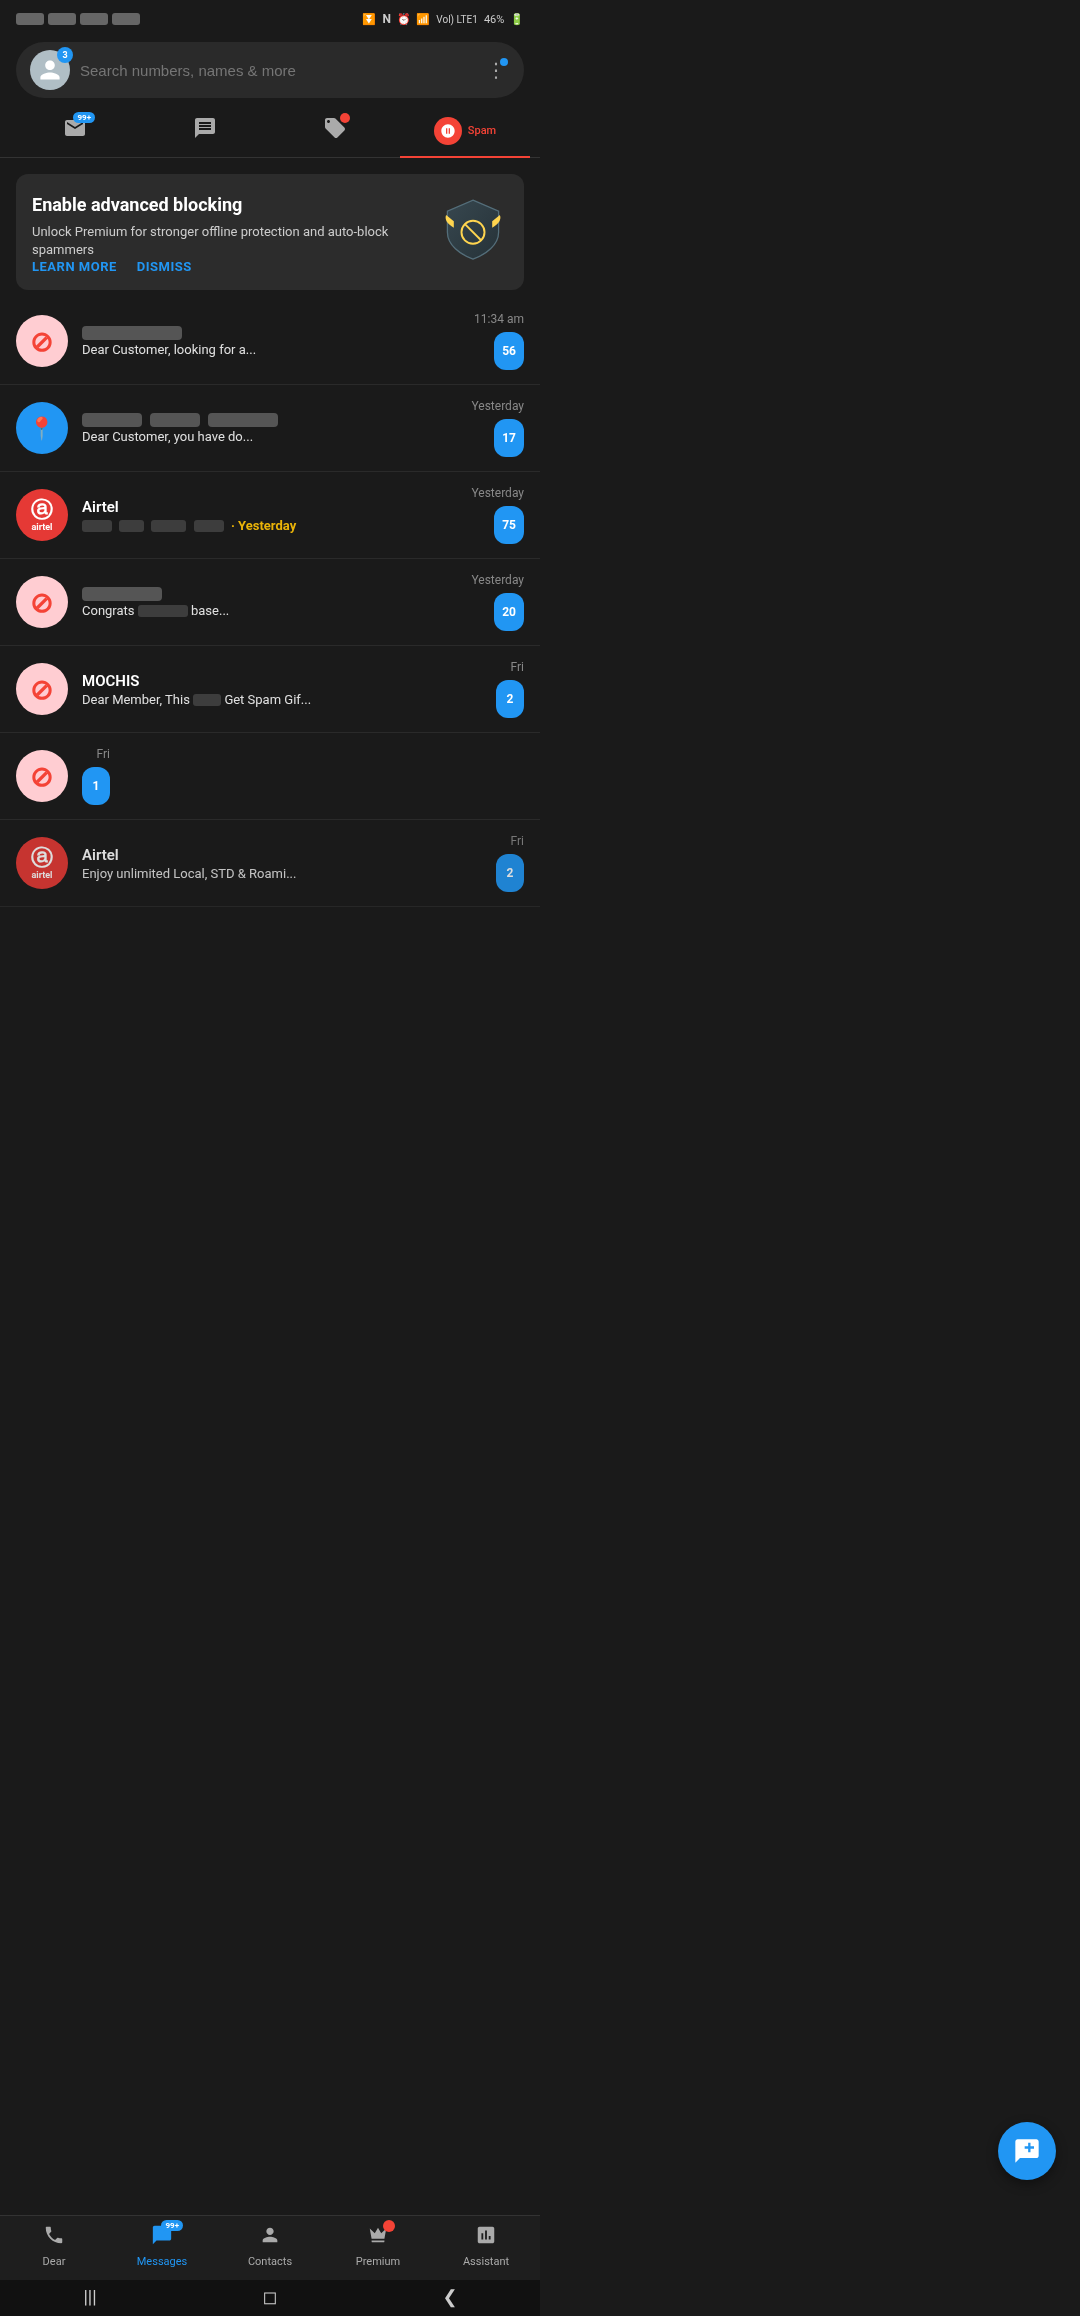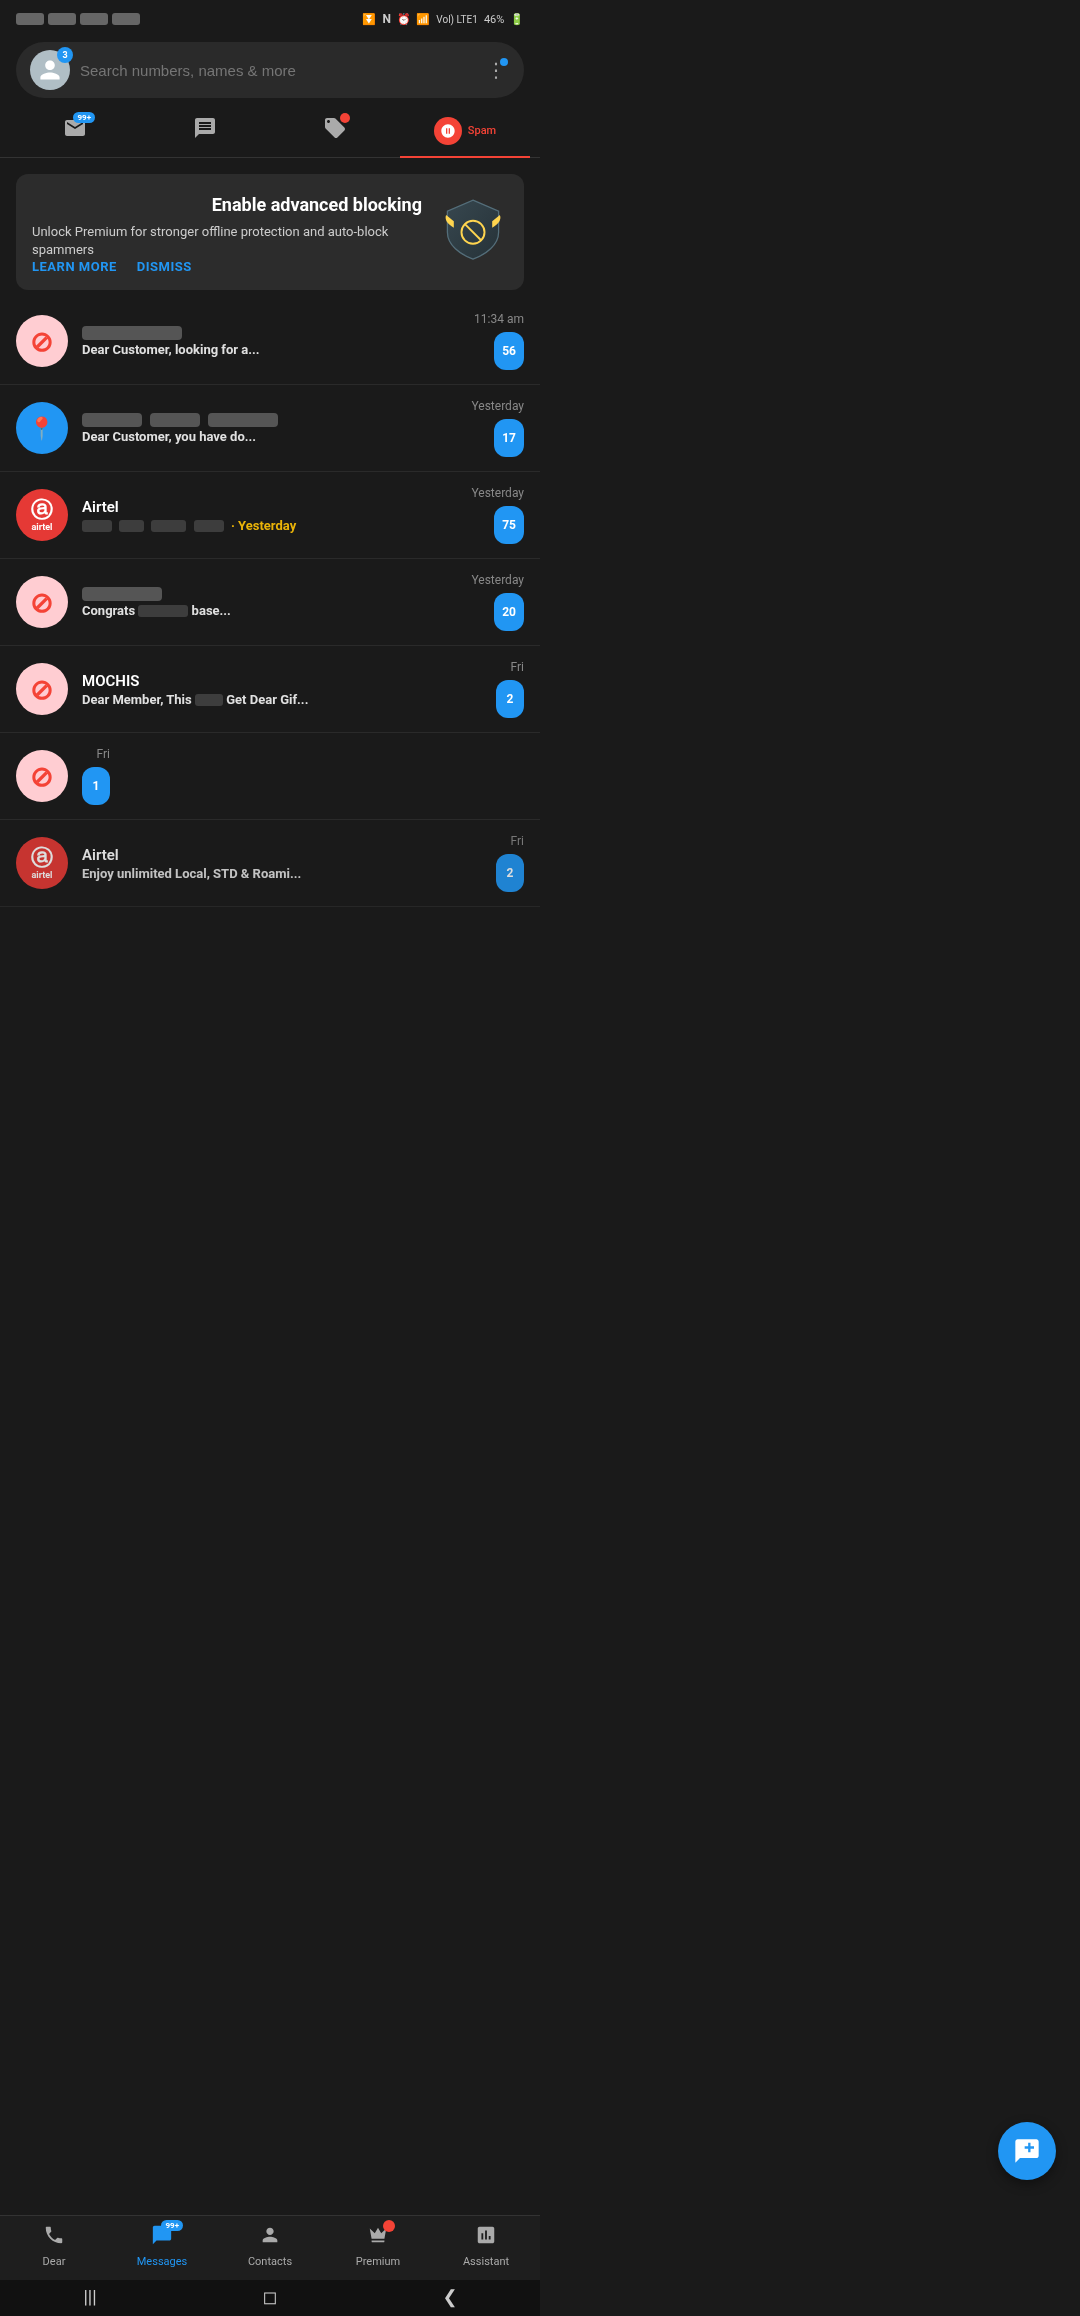--- a/index.html
+++ b/index.html
@@ -208,21 +208,20 @@
       align-items: flex-start;
       gap: 16px;
     }
     .banner-content {
       flex: 1;
     }
     .banner-title {
       font-size: 18px;
       font-weight: bold;
       margin-bottom: 8px;
-      text-align: right;
     }
     .banner-desc {
       font-size: 13px;
       color: #ccc;
       line-height: 1.4;
       margin-bottom: 0;
     }
     .banner-actions {
       display: flex;
       gap: 20px;
@@ -311,21 +310,21 @@
     }
     .msg-preview {
       font-size: 13px;
       color: #aaa;
       white-space: nowrap;
       overflow: hidden;
       text-overflow: ellipsis;
     }
     .msg-preview strong {
       color: #e0e0e0;
-      font-weight: 700;
+      font-weight: 400;
     }
     .msg-meta {
       display: flex;
       flex-direction: column;
       align-items: flex-end;
       gap: 6px;
       flex-shrink: 0;
     }
     .msg-time {
       font-size: 12px;
@@ -638,21 +637,21 @@
     </div>
   </div>
 
   <div class="message-item">
     <div class="msg-avatar blocked"></div>
     <div class="msg-body">
       <div class="msg-sender">MOCHIS</div>
       <div class="msg-preview">
         <strong>Dear Member, This </strong>
         <span class="blurred-text" style="width:28px;"></span>
-        <strong> Get Dear Gif...</strong>
+        <strong> Get Spam Gif...</strong>
       </div>
     </div>
     <div class="msg-meta">
       <span class="msg-time">Fri</span>
       <span class="msg-count">2</span>
     </div>
   </div>
 
   <div class="message-item">
     <div class="msg-avatar blocked"></div>

